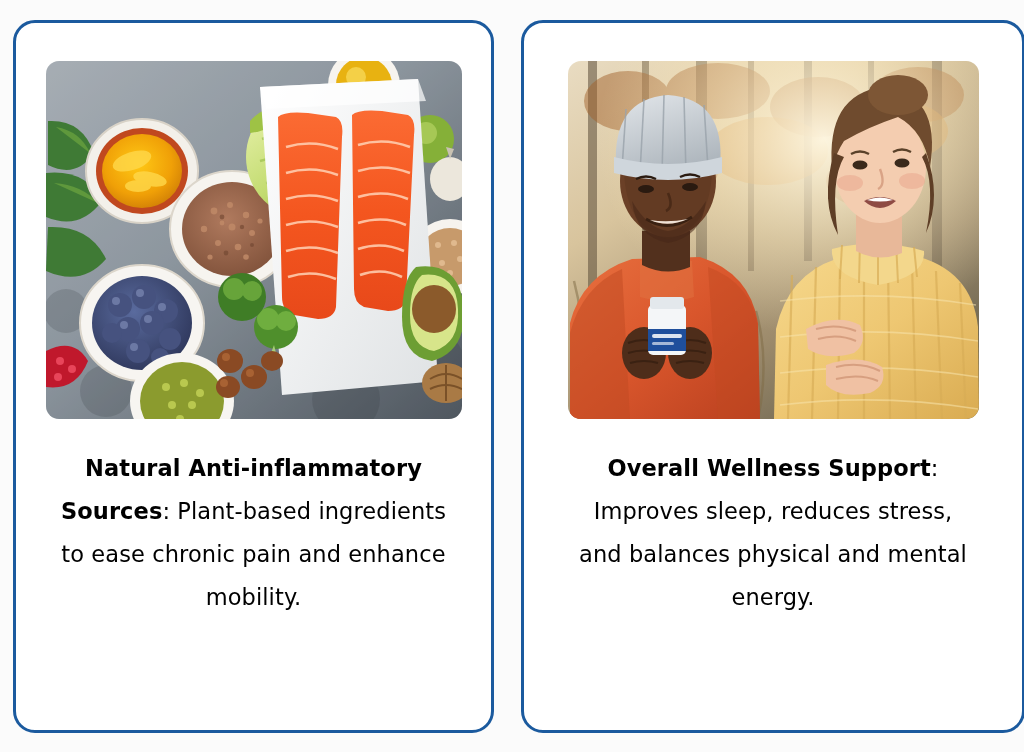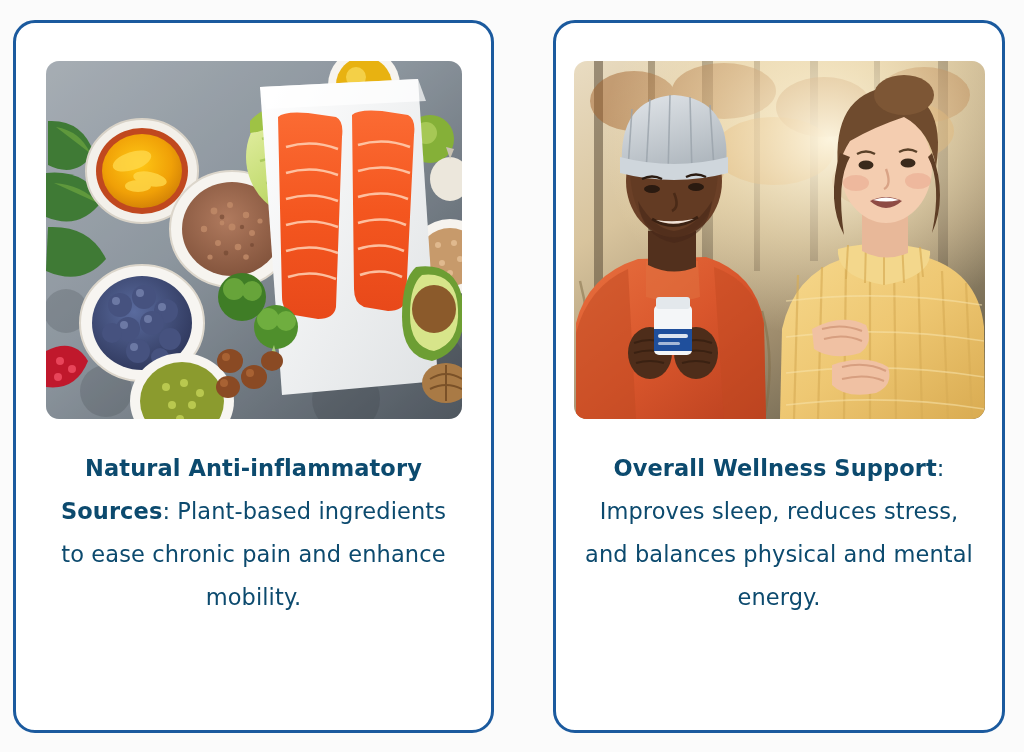--- a/index.html
+++ b/index.html
@@ -15,40 +15,40 @@
   }
   .card{
     position:absolute;top:20px;height:713px;
     background:#ffffff;
     border:3px solid #1b5a9e;
     border-radius:22px;
     box-sizing:border-box;
     display:flex;flex-direction:column;align-items:center;
   }
   #card-1{left:13px;width:481px;}
-  #card-2{left:553px;width:452px;}
+  #card-2{left:521px;width:504px;}
 
   .photo{
     margin-top:38px;
     border-radius:13px;
     overflow:hidden;
     position:relative;
   }
   #card-1 .photo{width:416px;height:358px;}
   #card-2 .photo{width:411px;height:358px;}
 
   .photo svg{display:block;width:100%;height:100%;}
 
   .caption{
     margin-top:28px;
     width:400px;
     text-align:center;
     font-size:22.5px;
     line-height:43px;
-    color:#0c4a6e;
+    color:#000000;
     letter-spacing:.1px;
     font-weight:400;
   }
   #card-2 .caption{width:392px;}
   .caption b{font-weight:700;}
 </style>
 </head>
 <body>
 
 <div class="board">

